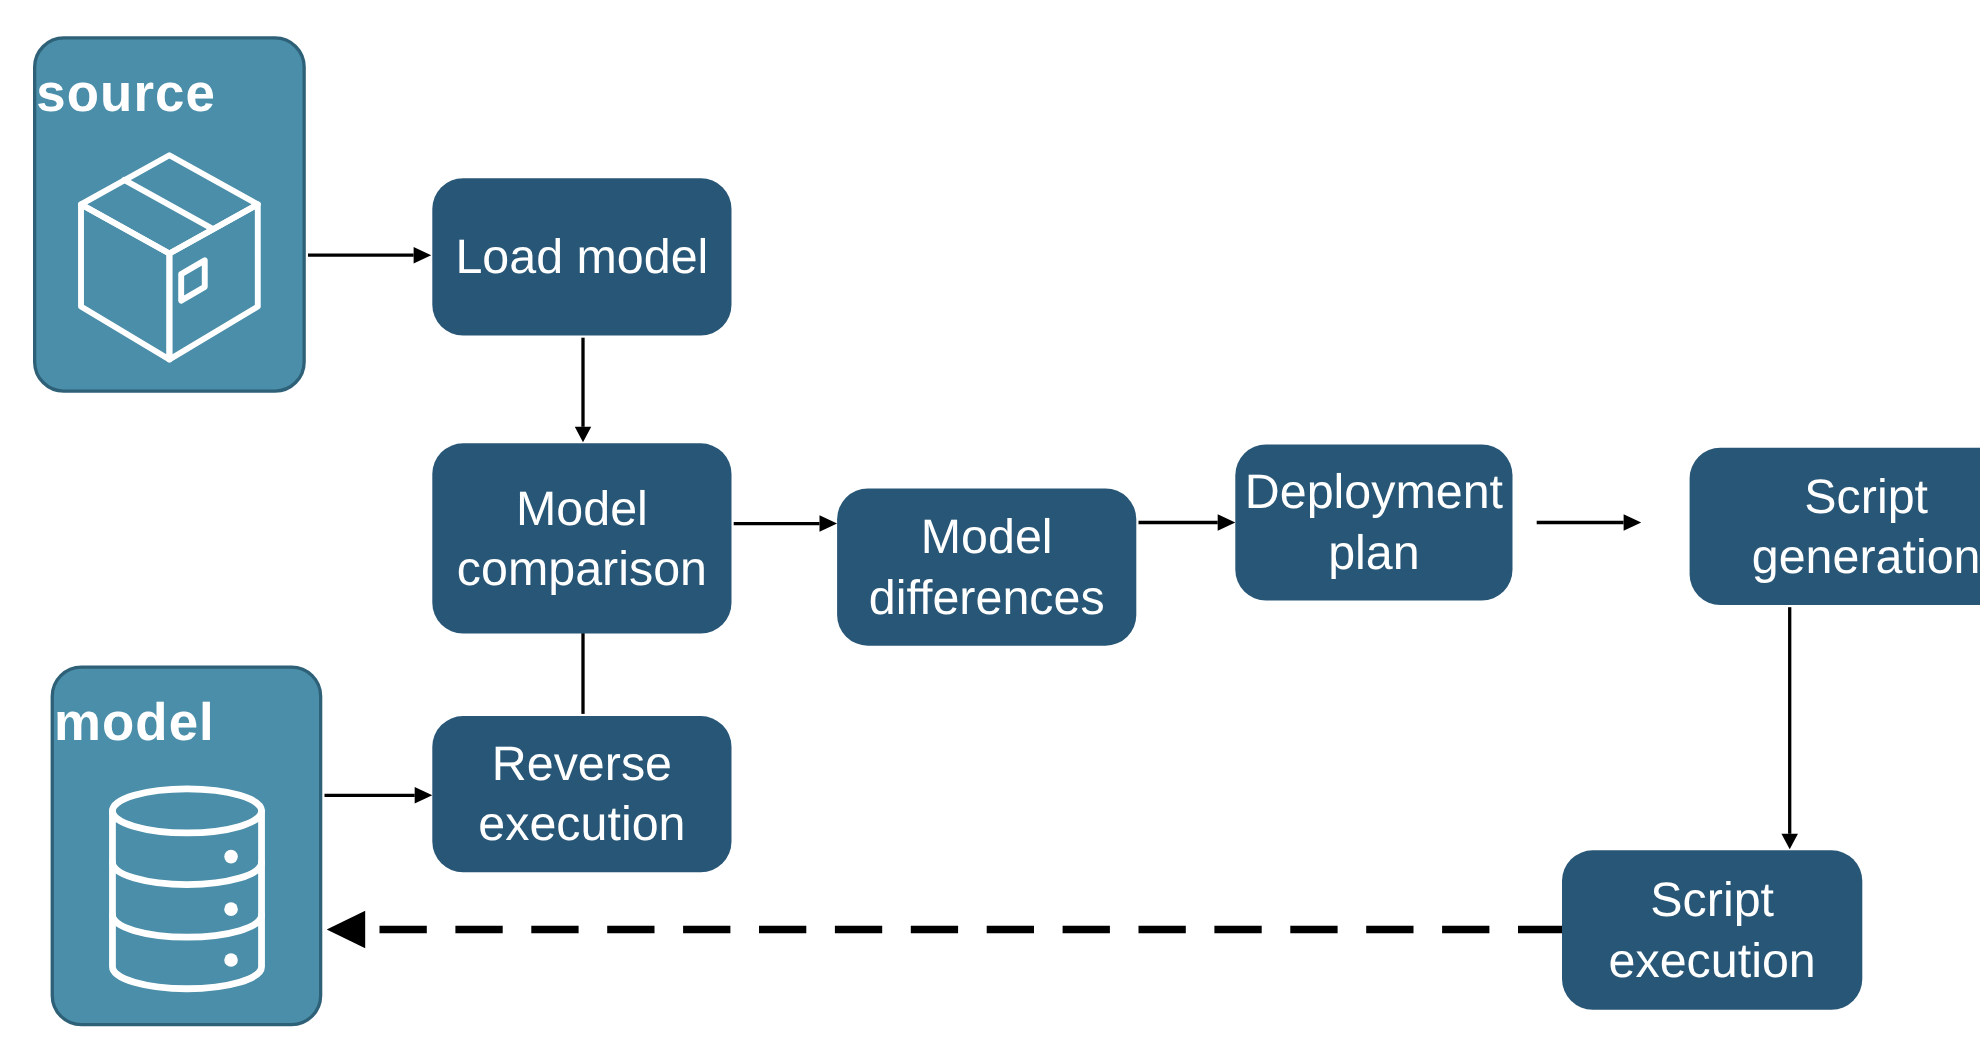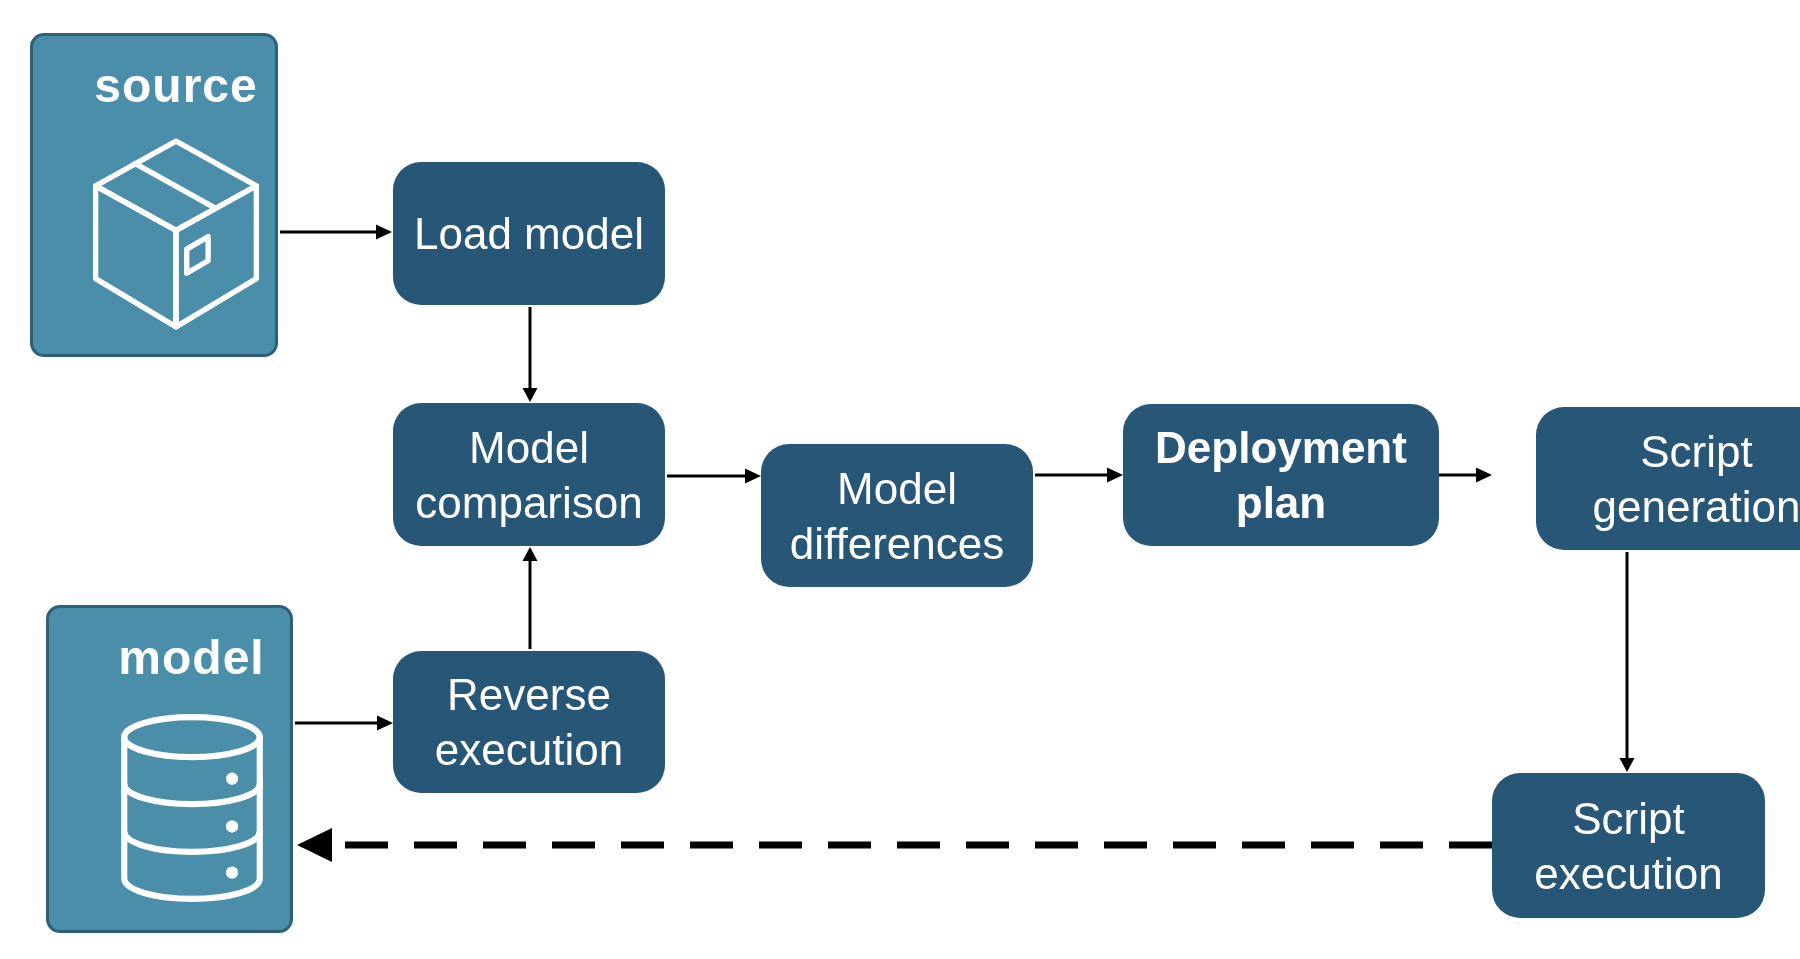--- a/index.html
+++ b/index.html
@@ -39,48 +39,46 @@
     justify-content: center;
     text-align: center;
     font-size: 44px;
     line-height: 1.25;
     padding: 0 18px;
   }
   .container-box {
     position: absolute;
     background: var(--container-fill);
     border: 3px solid var(--container-border);
-    border-radius: 14px;
+    border-radius: 28px;
     display: flex;
     flex-direction: column;
-    align-items: center;
-    padding-left: 44px;
   }
   .container-label {
     color: var(--text);
     font-weight: bold;
     font-size: 48px;
     letter-spacing: 1px;
     margin-top: 22px;
   }
   .container-icon {
     display: flex;
     align-items: center;
     justify-content: center;
     flex: 1;
   }
   #source-box { left: 30px; top: 33px; width: 248px; height: 324px; }
   #target-box { left: 46px; top: 605px; width: 247px; height: 328px; }
   #node-load-model        { left: 393px; top: 162px; width: 272px; height: 143px; }
-  #node-model-comparison  { left: 393px; top: 403px; width: 272px; height: 143px; }
+  #node-model-comparison  { left: 393px; top: 403px; width: 272px; height: 173px; }
   #node-model-differences { left: 761px; top: 403px; width: 272px; height: 143px; margin-top: 41px; }
-  #node-deployment-plan   { left: 1123px; top: 404px; width: 316px; height: 142px; font-weight: bold; }
+  #node-deployment-plan   { left: 1123px; top: 404px; width: 252px; height: 142px; }
   #node-script-generation { left: 1536px; top: 407px; width: 307px; height: 143px; padding-left: 32px; }
   #node-reverse-engineer  { left: 393px; top: 651px; width: 272px; height: 142px; }
-  #node-script-execution  { left: 1492px; top: 773px; width: 273px; height: 145px; }
+  #node-script-execution  { left: 1420px; top: 773px; width: 273px; height: 145px; }
   .icon-svg { stroke: var(--text); fill: none; stroke-linejoin: round; stroke-linecap: round; }
   .icon-dot { fill: var(--text); stroke: none; }
 </style>
 </head>
 <body>
 
 <div class="canvas">
 
   <svg class="edges" viewBox="0 0 1800 959">
     <g>

